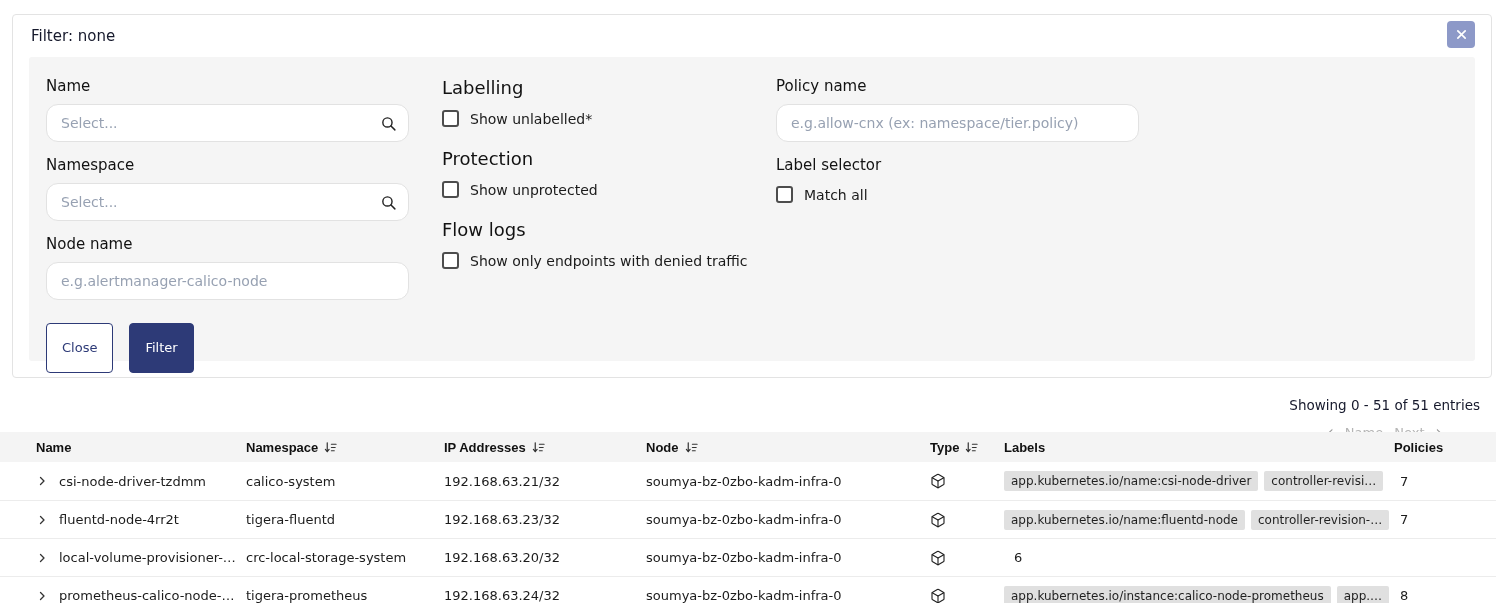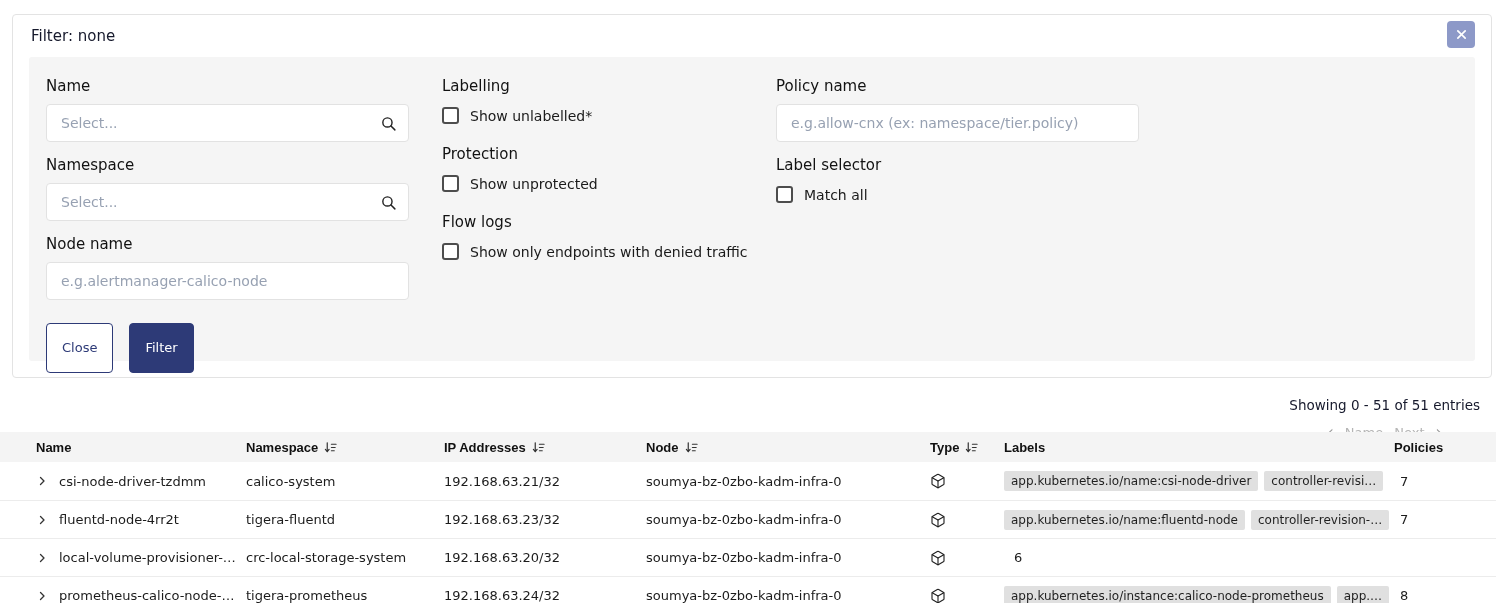--- a/index.html
+++ b/index.html
@@ -33,33 +33,33 @@
   .fcol { position: absolute; top: 0; }
   .col1 { left: 17px;  width: 363px; }
   .col2 { left: 413px; width: 340px; }
   .col3 { left: 747px; width: 363px; }
 
   .f-label { display: block; font-size: 15px; color: #121212; margin: 14px 0 9px; }
   .f-label.first { margin-top: 20px; }
 
   .input-wrap {
     position: relative; height: 38px; background: #fff;
-    border: 1px solid #e2e2e2; border-radius: 4px;
+    border: 1px solid #e2e2e2; border-radius: 12px;
     display: flex; align-items: center;
   }
   .input-wrap input {
     border: none; outline: none; background: transparent;
     flex: 1; height: 100%; padding: 0 34px 0 14px;
     font-family: inherit; font-size: 14px; color: #333;
   }
   .input-wrap input::placeholder { color: #97a1b2; opacity: 1; }
   .input-wrap.plain input { padding-right: 14px; }
   .search-ic { position: absolute; right: 11px; top: 10px; }
 
-  .grp-heading { display: block; font-size: 15px; color: #121212; margin: 21px 0 12px; }
+  .grp-heading { display: block; font-size: 18px; color: #121212; margin: 21px 0 12px; }
   .grp-heading.first { margin-top: 20px; }
   .cb-row { display: flex; align-items: center; gap: 11px; }
   .cb {
     width: 17px; height: 17px; flex: 0 0 17px;
     border: 2px solid #4d4d4d; border-radius: 3px; background: #fff;
     cursor: pointer;
   }
   .cb-label { font-size: 14px; color: #1a1a1a; white-space: nowrap; }
 
   .btn-row { margin-top: 23px; display: flex; gap: 16px; }

